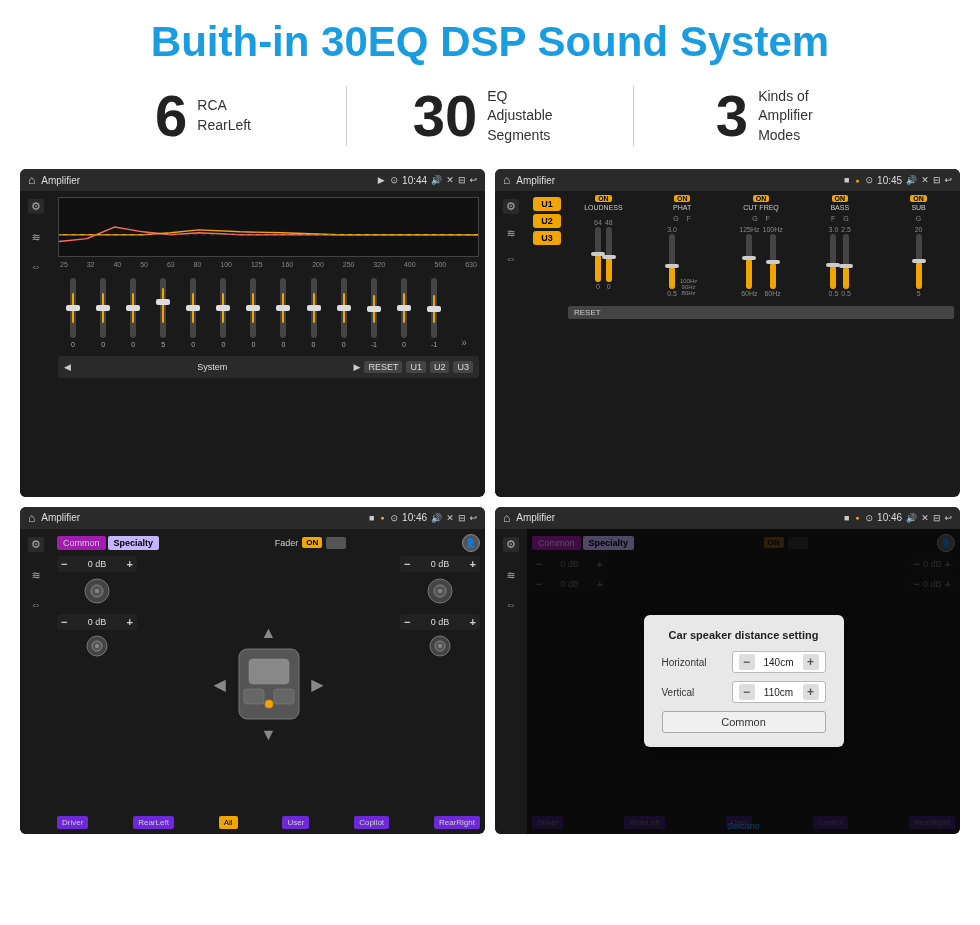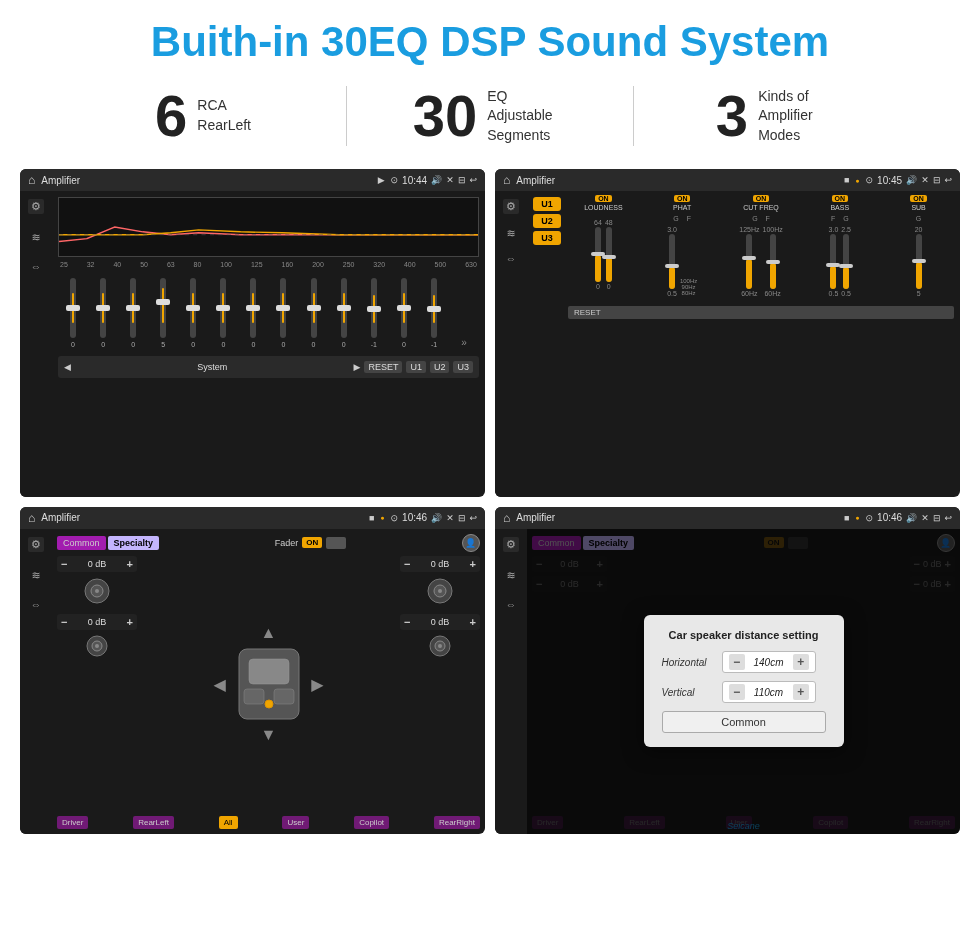--- a/index.html
+++ b/index.html
@@ -366,21 +366,21 @@
       position: relative;
     }
     .fader-bottom-btns {
       display: flex;
       justify-content: space-between;
       gap: 3px;
     }
     .fader-btn {
       font-size: 8px;
       color: #ccc;
-      background: #701a75;
+      background: #6d28d9;
       padding: 2px 5px;
       border-radius: 2px;
       text-align: center;
     }
     .fader-btn.active {
       background: #f0a500;
       color: #000;
     }
 
     
@@ -451,23 +451,23 @@
     .dialog-title {
       font-size: 11px;
       font-weight: bold;
       color: #222;
       margin-bottom: 10px;
       text-align: center;
     }
     .dialog-row {
       display: flex;
       align-items: center;
+      justify-content: space-between;
       margin-bottom: 8px;
       gap: 0;
-      font-style: italic;
     }
     .dialog-label {
       font-size: 10px;
       color: #333;
       width: 60px;
     }
     .dialog-control {
       display: flex;
       align-items: center;
       gap: 4px;

